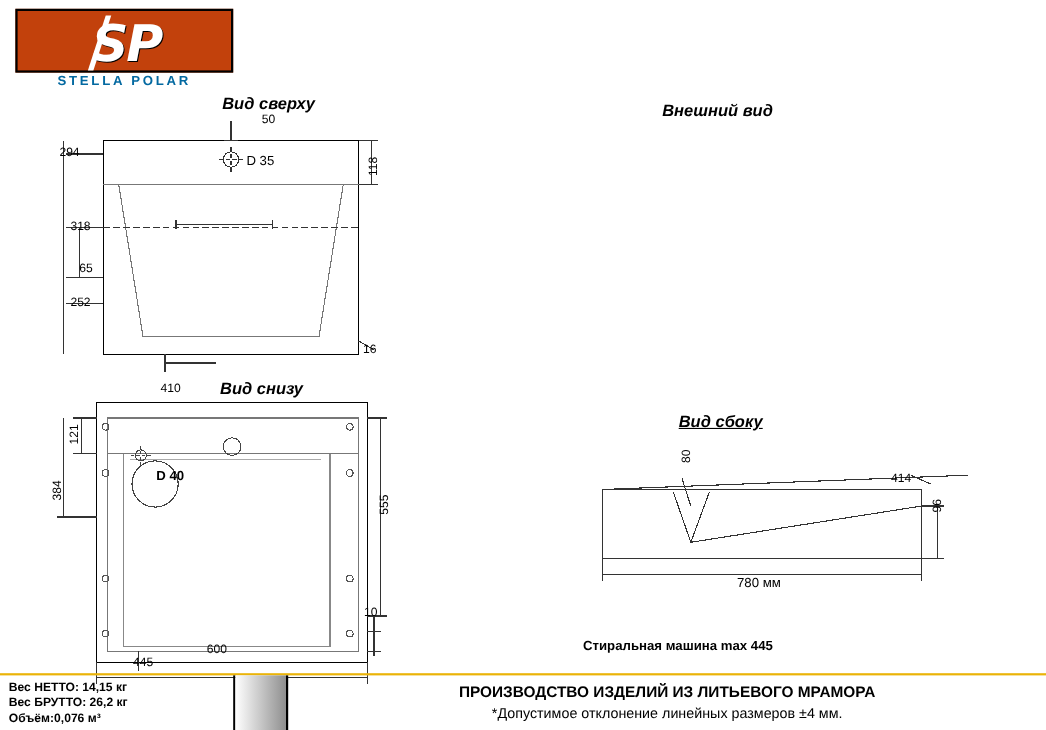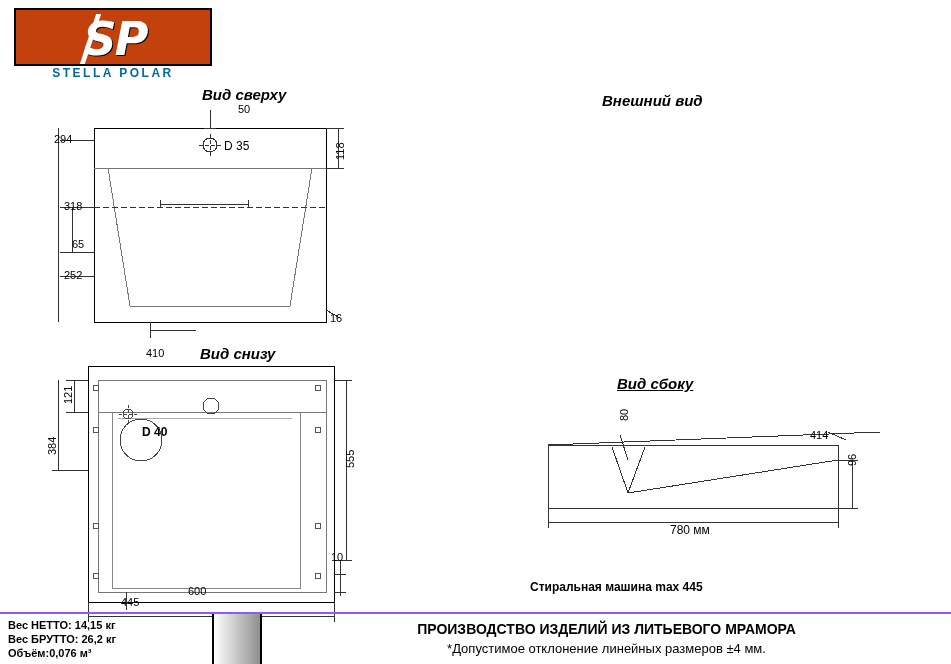--- a/index.html
+++ b/index.html
@@ -103,21 +103,21 @@
     pointer-events: none;
   }
 
   
   .footer {
     position: absolute;
     left: 0;
     bottom: 0;
     width: 951px;
     height: 52px;
-    border-top: 2px solid #8b5cf6;
+    border-top: 2px solid #eab308;
     box-sizing: border-box;
     display: flex;
   }
   .footer-left {
     width: 214px;
     box-sizing: border-box;
     padding: 4px 6px 0 8px;
     font-size: 11px;
     font-weight: bold;
     line-height: 14px;

